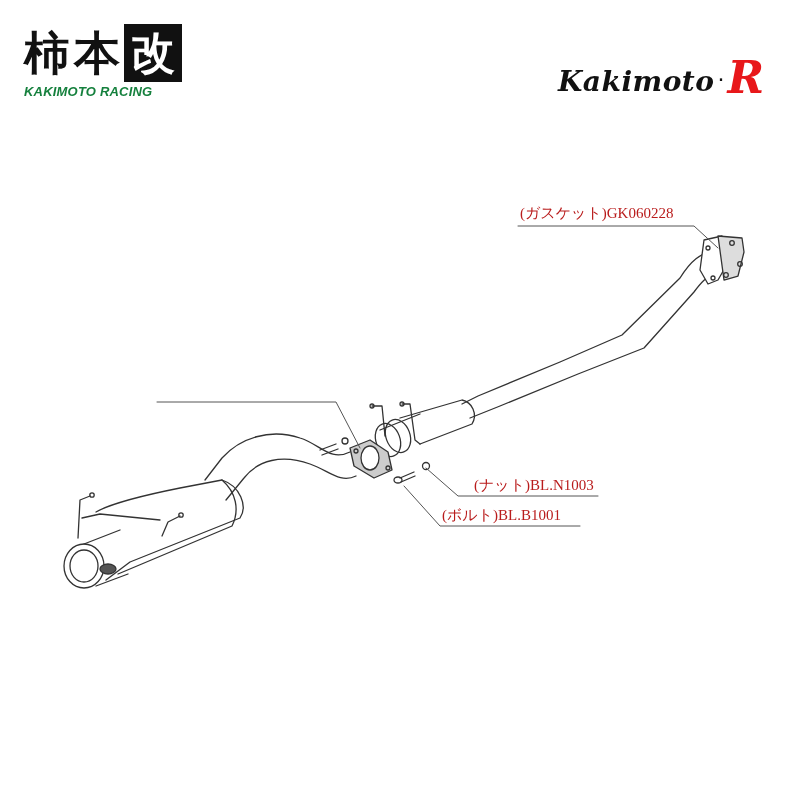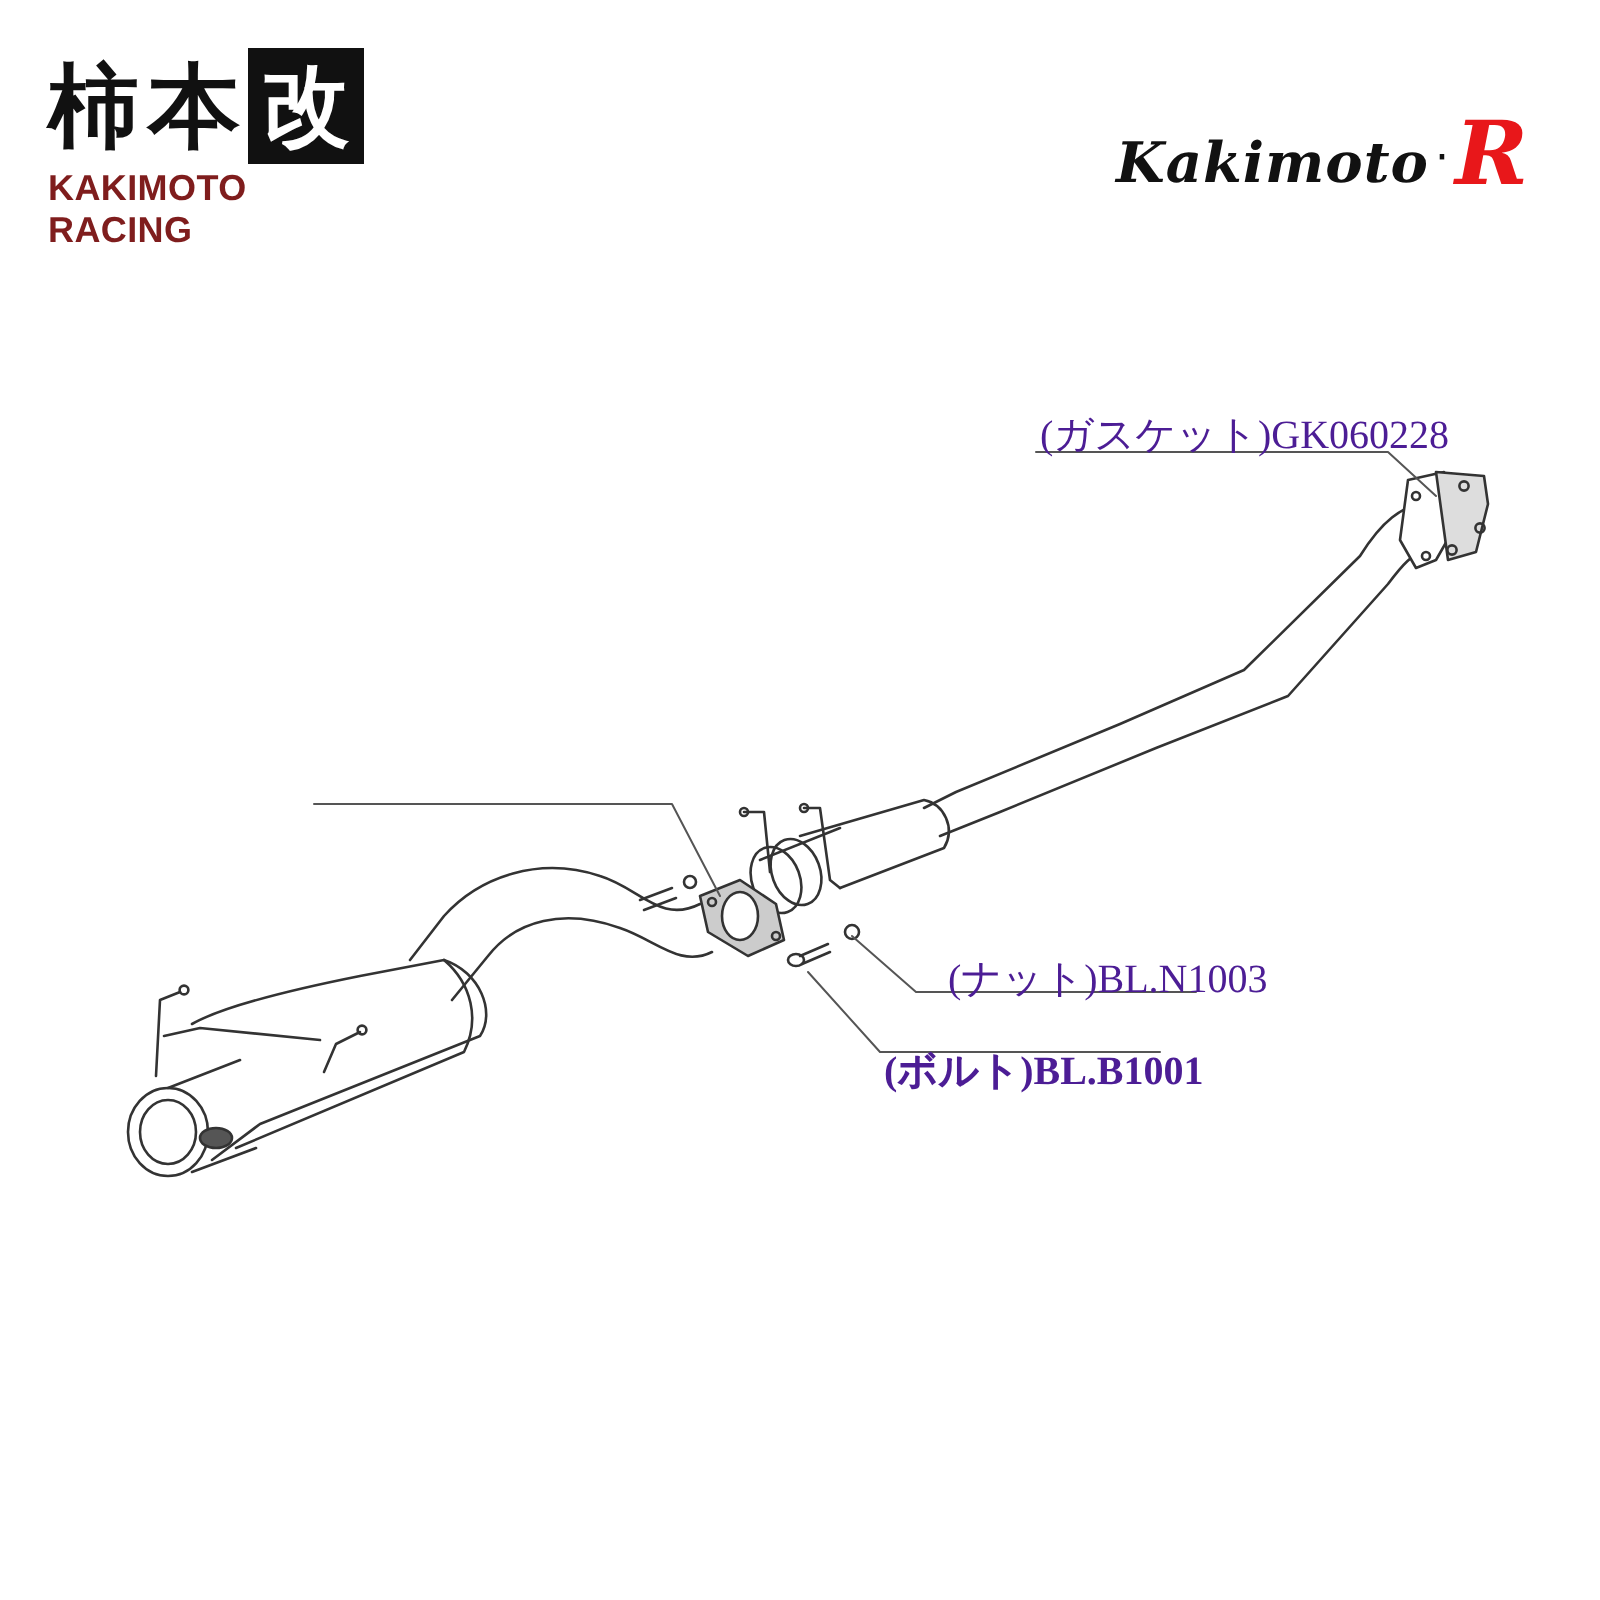--- a/index.html
+++ b/index.html
@@ -1,27 +1,27 @@
 <!DOCTYPE html>
 <html><head>
 <meta charset="utf-8">
 <style>
   html, body { margin: 0; padding: 0; background: #ffffff; }
   .canvas { position: relative; width: 800px; height: 800px; background: #fff; overflow: hidden; }
   .logo-left { position: absolute; left: 24px; top: 24px; width: 160px; }
   .logo-kanji { display: flex; align-items: center; gap: 4px; height: 58px; }
   .kanji { font-family: "DejaVu Serif", serif; font-weight: bold; font-size: 46px; color: #111; line-height: 58px; }
   .kanji-box { background: #111; color: #fff; width: 58px; height: 58px; display: flex; align-items: center; justify-content: center; font-family: "DejaVu Serif", serif; font-weight: bold; font-size: 44px; }
-  .logo-sub { font-family: "Liberation Sans", sans-serif; font-weight: bold; font-size: 18px; letter-spacing: 0.2px; color: #7f1d1d; margin-top: 2px; }
+  .logo-sub { font-family: "Liberation Sans", sans-serif; font-weight: bold; font-size: 13px; letter-spacing: 0.2px; color: #15803d; margin-top: 2px; font-style: italic; }
   .logo-right { position: absolute; left: 558px; top: 58px; display: flex; align-items: flex-end; }
   .brand-name { font-family: "DejaVu Serif", serif; font-style: italic; font-weight: bold; font-size: 28px; color: #111; letter-spacing: 0.5px; }
   .brand-dot { font-family: "DejaVu Sans", sans-serif; font-size: 22px; color: #111; margin: 0 3px 6px 3px; }
   .brand-r { font-family: "DejaVu Serif", serif; font-style: italic; font-weight: bold; font-size: 44px; color: #e8171a; line-height: 40px; }
   svg.diagram { position: absolute; left: 0; top: 0; }
-  .label { position: absolute; font-family: "Liberation Serif", serif; font-size: 20px; color: #4c1d95; white-space: nowrap; }
+  .label { position: absolute; font-family: "Liberation Serif", serif; font-size: 15px; color: #b91c1c; white-space: nowrap; }
 </style>
 </head>
 <body>
 
 <div class="canvas">
 
   <div class="logo-left">
     <div class="logo-kanji">
       <span class="kanji">柿</span>
       <span class="kanji">本</span>
@@ -103,15 +103,15 @@
     <g stroke="#555" stroke-width="1">
       <path d="M518 226 L694 226 L718 248"></path>
       <path d="M157 402 L336 402 L360 448"></path>
       <path d="M426 468 L458 496 L598 496"></path>
       <path d="M404 486 L440 526 L580 526"></path>
     </g>
   </svg>
 
   <div class="label" style="left:520px; top:204px;">(ガスケット)GK060228</div>
   <div class="label" style="left:474px; top:476px;">(ナット)BL.N1003</div>
-  <div class="label" style="left:442px; top:522px;font-weight:bold;">(ボルト)BL.B1001</div>
+  <div class="label" style="left:442px; top:506px;">(ボルト)BL.B1001</div>
 
 </div>
 
 </body></html>

